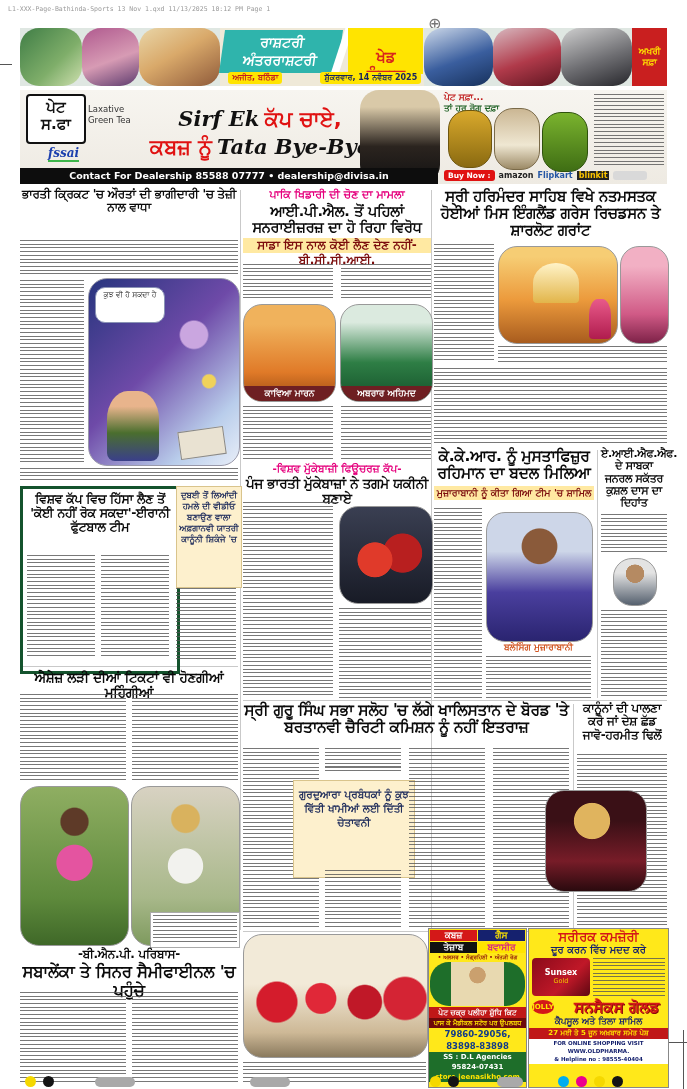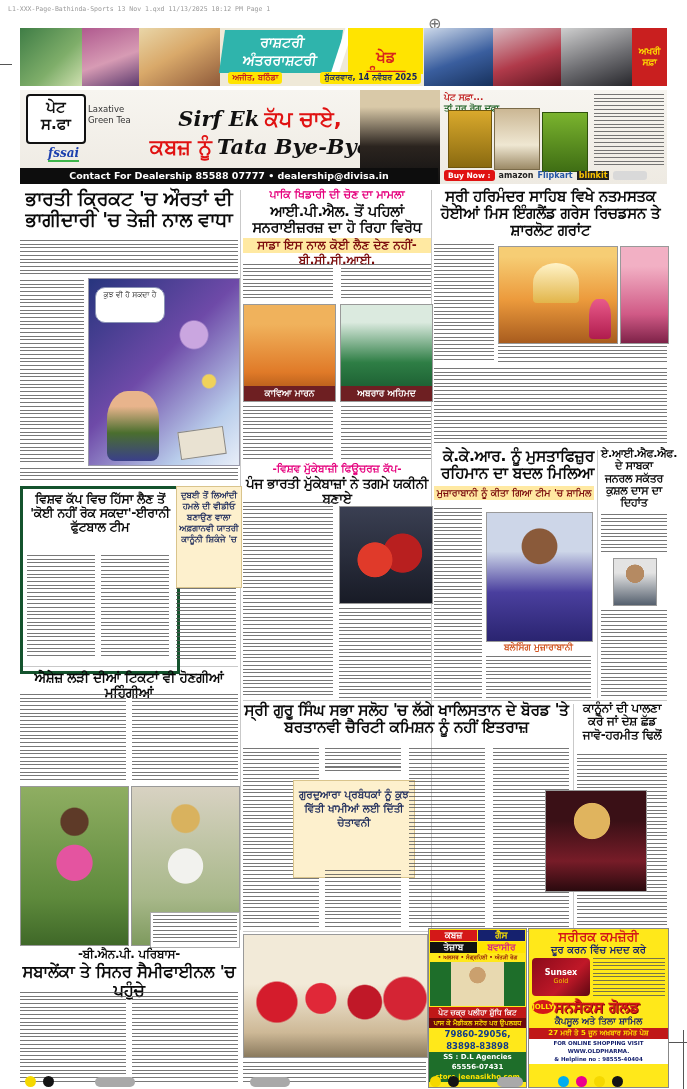--- a/index.html
+++ b/index.html
@@ -8,21 +8,21 @@
   .abs{position:absolute;}
   
   .flines{background:repeating-linear-gradient(#565656 0 1px,transparent 1px 3.7px);opacity:.8;}
   .hl{font-weight:bold;color:#0a0a0a;text-align:center;line-height:1.12;letter-spacing:-.3px;}
   .kicker{color:#e5007d;font-weight:bold;text-align:center;}
   .subyellow{background:#ffe9a2;color:#7c0d0d;font-weight:bold;text-align:center;}
   .creambox{background:#fdf0cd;border:1px solid #d9c48c;color:#23305e;font-weight:bold;text-align:center;}
   .cyanbox{border:3px solid #14532d;}
   .rule-v{background:#c9c9c9;width:1px;}
   .rule-h{background:#c9c9c9;height:1px;}
-  .ph{overflow:hidden;}
+  .ph{overflow:hidden;border-radius:19px;}
   .capstrip{position:absolute;left:0;right:0;bottom:0;height:15px;background:#6e1f22;color:#fff;
             font-size:9px;font-weight:bold;text-align:center;line-height:15px;}
   .dot{position:absolute;width:11px;height:11px;border-radius:50%;}
   .oval{position:absolute;height:10px;border-radius:5px;background:#a9a9a9;}
   .crop{position:absolute;background:#555;}
   .tinygray{color:#9a9a9a;font-size:6.5px;font-family:"DejaVu Sans Mono",monospace;}
   .chip{display:inline-block;border-radius:3px;padding:0 4px;}
 </style>
 </head>
 <body>
@@ -113,21 +113,21 @@
 
   <div class="abs rule-v" style="left:240px;top:190px;height:740px;"></div>
   <div class="abs rule-v" style="left:431px;top:190px;height:740px;"></div>
   <div class="abs rule-v" style="left:597px;top:450px;height:248px;"></div>
   <div class="abs rule-v" style="left:573px;top:704px;height:226px;"></div>
   <div class="abs rule-h" style="left:20px;top:666px;width:218px;"></div>
   <div class="abs rule-h" style="left:243px;top:700px;width:424px;"></div>
   <div class="abs rule-h" style="left:243px;top:931px;width:424px;"></div>
 
   <div class="abs" style="left:20px;top:188px;width:218px;height:294px;">
-    <div class="hl" style="font-size:19px;">ਭਾਰਤੀ ਕ੍ਰਿਕਟ 'ਚ ਔਰਤਾਂ ਦੀ ਭਾਗੀਦਾਰੀ 'ਚ ਤੇਜ਼ੀ ਨਾਲ ਵਾਧਾ</div>
+    <div class="hl" style="font-size:12px;">ਭਾਰਤੀ ਕ੍ਰਿਕਟ 'ਚ ਔਰਤਾਂ ਦੀ ਭਾਗੀਦਾਰੀ 'ਚ ਤੇਜ਼ੀ ਨਾਲ ਵਾਧਾ</div>
     <div class="flines abs" style="left:0;top:52px;width:218px;height:36px;"></div>
     <div class="flines abs" style="left:0;top:92px;width:64px;height:182px;"></div>
     <div class="abs ph" style="left:68px;top:90px;width:150px;height:186px;border:1px solid #99a;
          background:radial-gradient(circle at 70% 30%,#caa6e0 0 8%,transparent 9%),radial-gradient(circle at 80% 55%,#f0d25a 0 4%,transparent 5%),linear-gradient(135deg,#27357e,#6e4aa8 45%,#b9cdeb 80%,#e8eef8);">
       <div style="position:absolute;left:6px;top:8px;width:64px;height:30px;background:#fff;border:1px solid #8a93b5;border-radius:10px;
                   font-size:7.5px;text-align:center;line-height:1.2;padding:2px;">ਕੁਝ ਵੀ ਹੋ ਸਕਦਾ ਹੈ</div>
       <div style="position:absolute;left:18px;bottom:4px;width:52px;height:70px;background:linear-gradient(180deg,#e8b48c 22%,#4a6e2e 60%,#3a3f8a);border-radius:40% 40% 8px 8px;"></div>
       <div style="position:absolute;right:14px;bottom:8px;width:44px;height:26px;background:#e9e2d2;border:1px solid #888;transform:rotate(-8deg);"></div>
     </div>
     <div class="flines abs" style="left:0;top:280px;width:218px;height:14px;"></div>
@@ -176,21 +176,21 @@
     <div class="hl" style="font-size:13.5px;margin-top:1px;">ਪੰਜ ਭਾਰਤੀ ਮੁੱਕੇਬਾਜ਼ਾਂ ਨੇ ਤਗਮੇ ਯਕੀਨੀ ਬਣਾਏ</div>
     <div class="flines abs" style="left:0;top:40px;width:90px;height:196px;"></div>
     <div class="abs ph" style="left:96px;top:44px;width:92px;height:96px;border:1px solid #999;background:
          radial-gradient(circle at 38% 55%,#e03a2a 0 22%,transparent 23%),
          radial-gradient(circle at 68% 48%,#b81f1f 0 24%,transparent 25%),
          linear-gradient(180deg,#3a3f52,#181b26);"></div>
     <div class="flines abs" style="left:96px;top:146px;width:92px;height:90px;"></div>
   </div>
 
   <div class="abs" style="left:434px;top:448px;width:160px;height:252px;">
-    <div class="hl" style="font-size:15.5px;text-align:right;">ਕੇ.ਕੇ.ਆਰ. ਨੂੰ ਮੁਸਤਾਫਿਜ਼ੁਰ ਰਹਿਮਾਨ ਦਾ ਬਦਲ ਮਿਲਿਆ</div>
+    <div class="hl" style="font-size:15.5px;">ਕੇ.ਕੇ.ਆਰ. ਨੂੰ ਮੁਸਤਾਫਿਜ਼ੁਰ ਰਹਿਮਾਨ ਦਾ ਬਦਲ ਮਿਲਿਆ</div>
     <div class="subyellow" style="font-size:9.5px;margin-top:3px;line-height:14px;height:14px;">ਮੁਜ਼ਾਰਾਬਾਨੀ ਨੂੰ ਕੀਤਾ ਗਿਆ ਟੀਮ 'ਚ ਸ਼ਾਮਿਲ</div>
     <div class="flines abs" style="left:0;top:60px;width:48px;height:190px;"></div>
     <div class="abs ph" style="left:52px;top:64px;width:105px;height:128px;border:1px solid #999;
          background:radial-gradient(circle at 50% 26%,#8a5a3a 0 16%,transparent 17%),linear-gradient(180deg,#cdd6e8 30%,#4a3f9e 62%,#2a2470);"></div>
     <div class="abs" style="left:52px;top:194px;width:105px;text-align:center;color:#d1541f;font-weight:bold;font-size:9px;">ਬਲੇਸਿੰਗ ਮੁਜ਼ਾਰਾਬਾਨੀ</div>
     <div class="flines abs" style="left:52px;top:208px;width:105px;height:42px;"></div>
   </div>
 
   <div class="abs" style="left:601px;top:448px;width:66px;height:252px;">
     <div class="hl" style="font-size:11px;">ਏ.ਆਈ.ਐਫ.ਐਫ. ਦੇ ਸਾਬਕਾ ਜਨਰਲ ਸਕੱਤਰ ਕੁਸ਼ਲ ਦਾਸ ਦਾ ਦਿਹਾਂਤ</div>
@@ -255,36 +255,36 @@
       <span style="flex:1 0 46%;background:#111;color:#fff;">ਤੇਜ਼ਾਬ</span>
       <span style="flex:1 0 46%;background:#ffe400;color:#d4188a;">ਬਵਾਸੀਰ</span>
     </div>
     <div style="font-size:5.5px;color:#8a0a0a;text-align:center;font-weight:bold;">• ਅਲਸਰ  • ਸੰਗ੍ਰਹਿਣੀ  • ਅੰਤੜੀ ਰੋਗ</div>
     <div class="ph" style="width:95px;height:44px;margin:1px;background:
          radial-gradient(circle at 50% 30%,#caa06e 0 14%,transparent 15%),
          linear-gradient(90deg,#1e6e2a 0 22%,#e8d9b0 22% 78%,#1e6e2a 78%);"></div>
     <div style="background:#c01818;color:#fff;font-size:7.5px;font-weight:bold;text-align:center;line-height:11px;">ਪੇਟ ਚਕ੍ਰ ਪਲੀਹਾ ਸ਼ੁੱਧਿ ਕਿਟ</div>
     <div style="background:#6e0a0a;color:#ffe400;font-size:6.5px;font-weight:bold;text-align:center;line-height:10px;">ਪਾਸ ਕੇ ਮੈਡੀਕਲ ਸਟੋਰ ਪਰ ਉਪਲਬਧ</div>
     <div style="color:#103a8a;font-size:8.5px;font-weight:bold;text-align:center;line-height:12px;">79860-29056, 83898-83898</div>
-    <div style="background:#1e6e2a;color:#fff;font-size:7px;font-weight:bold;text-align:center;line-height:10px;">SS : D.L Agencies 65556-07431</div>
+    <div style="background:#1e6e2a;color:#fff;font-size:7px;font-weight:bold;text-align:center;line-height:10px;">SS : D.L Agencies 95824-07431</div>
     <div style="background:#1e6e2a;color:#ffe400;font-size:7px;font-weight:bold;text-align:center;line-height:10px;">store.jeenasikho.com</div>
   </div>
 
   <div class="abs" style="left:528px;top:928px;width:139px;height:158px;border:1px solid #888;background:#ffe81a;overflow:hidden;">
     <div style="color:#d41818;font-size:13px;font-weight:bold;text-align:center;line-height:1.1;margin-top:1px;">ਸਰੀਰਕ ਕਮਜ਼ੋਰੀ</div>
     <div style="color:#15216e;font-size:10px;font-weight:bold;text-align:center;">ਦੂਰ ਕਰਨ ਵਿੱਚ ਮਦਦ ਕਰੇ</div>
     <div style="display:flex;gap:3px;margin:2px 3px;">
       <div class="ph" style="width:58px;height:38px;background:linear-gradient(135deg,#8a0a1a,#c01828 60%,#5e0812);border-radius:4px;
            color:#fff;text-align:center;">
         <div style="font-size:8px;font-weight:bold;margin-top:10px;">Sunsex</div>
         <div style="font-size:6.5px;color:#f2c200;">Gold</div>
       </div>
       <div class="flines" style="flex:1;height:38px;"></div>
     </div>
-    <div style="display:flex;align-items:center;gap:0;margin:0 3px;">
+    <div style="display:flex;align-items:center;gap:20px;margin:0 3px;">
       <span style="background:#d41818;color:#ffe400;font-size:7px;font-weight:bold;border-radius:50%;width:22px;height:14px;
             display:inline-flex;align-items:center;justify-content:center;">JOLLY</span>
       <span style="color:#d41818;font-size:15px;font-weight:bold;text-shadow:1px 1px 0 #8a0a0a;">ਸਨਸੈਕਸ ਗੋਲਡ</span>
     </div>
     <div style="color:#15216e;font-size:9px;font-weight:bold;text-align:center;">ਕੈਪਸੂਲ ਅਤੇ ਤਿਲਾ ਸ਼ਾਮਿਲ</div>
     <div style="background:#c01818;color:#ffe400;font-size:7px;font-weight:bold;text-align:center;line-height:11px;margin-top:1px;">27 ਮਈ ਤੇ 5 ਜੂਨ ਅਖ਼ਬਾਰ ਸਮੇਤ ਪੇਸ਼</div>
     <div style="background:#fff;color:#15216e;font-size:5.5px;font-weight:bold;text-align:center;line-height:1.4;padding:1px;">
       <div>FOR ONLINE SHOPPING VISIT WWW.OLDPHARMA.</div>
       <div>&amp; Helpline no : 98555-40404</div>
     </div>

